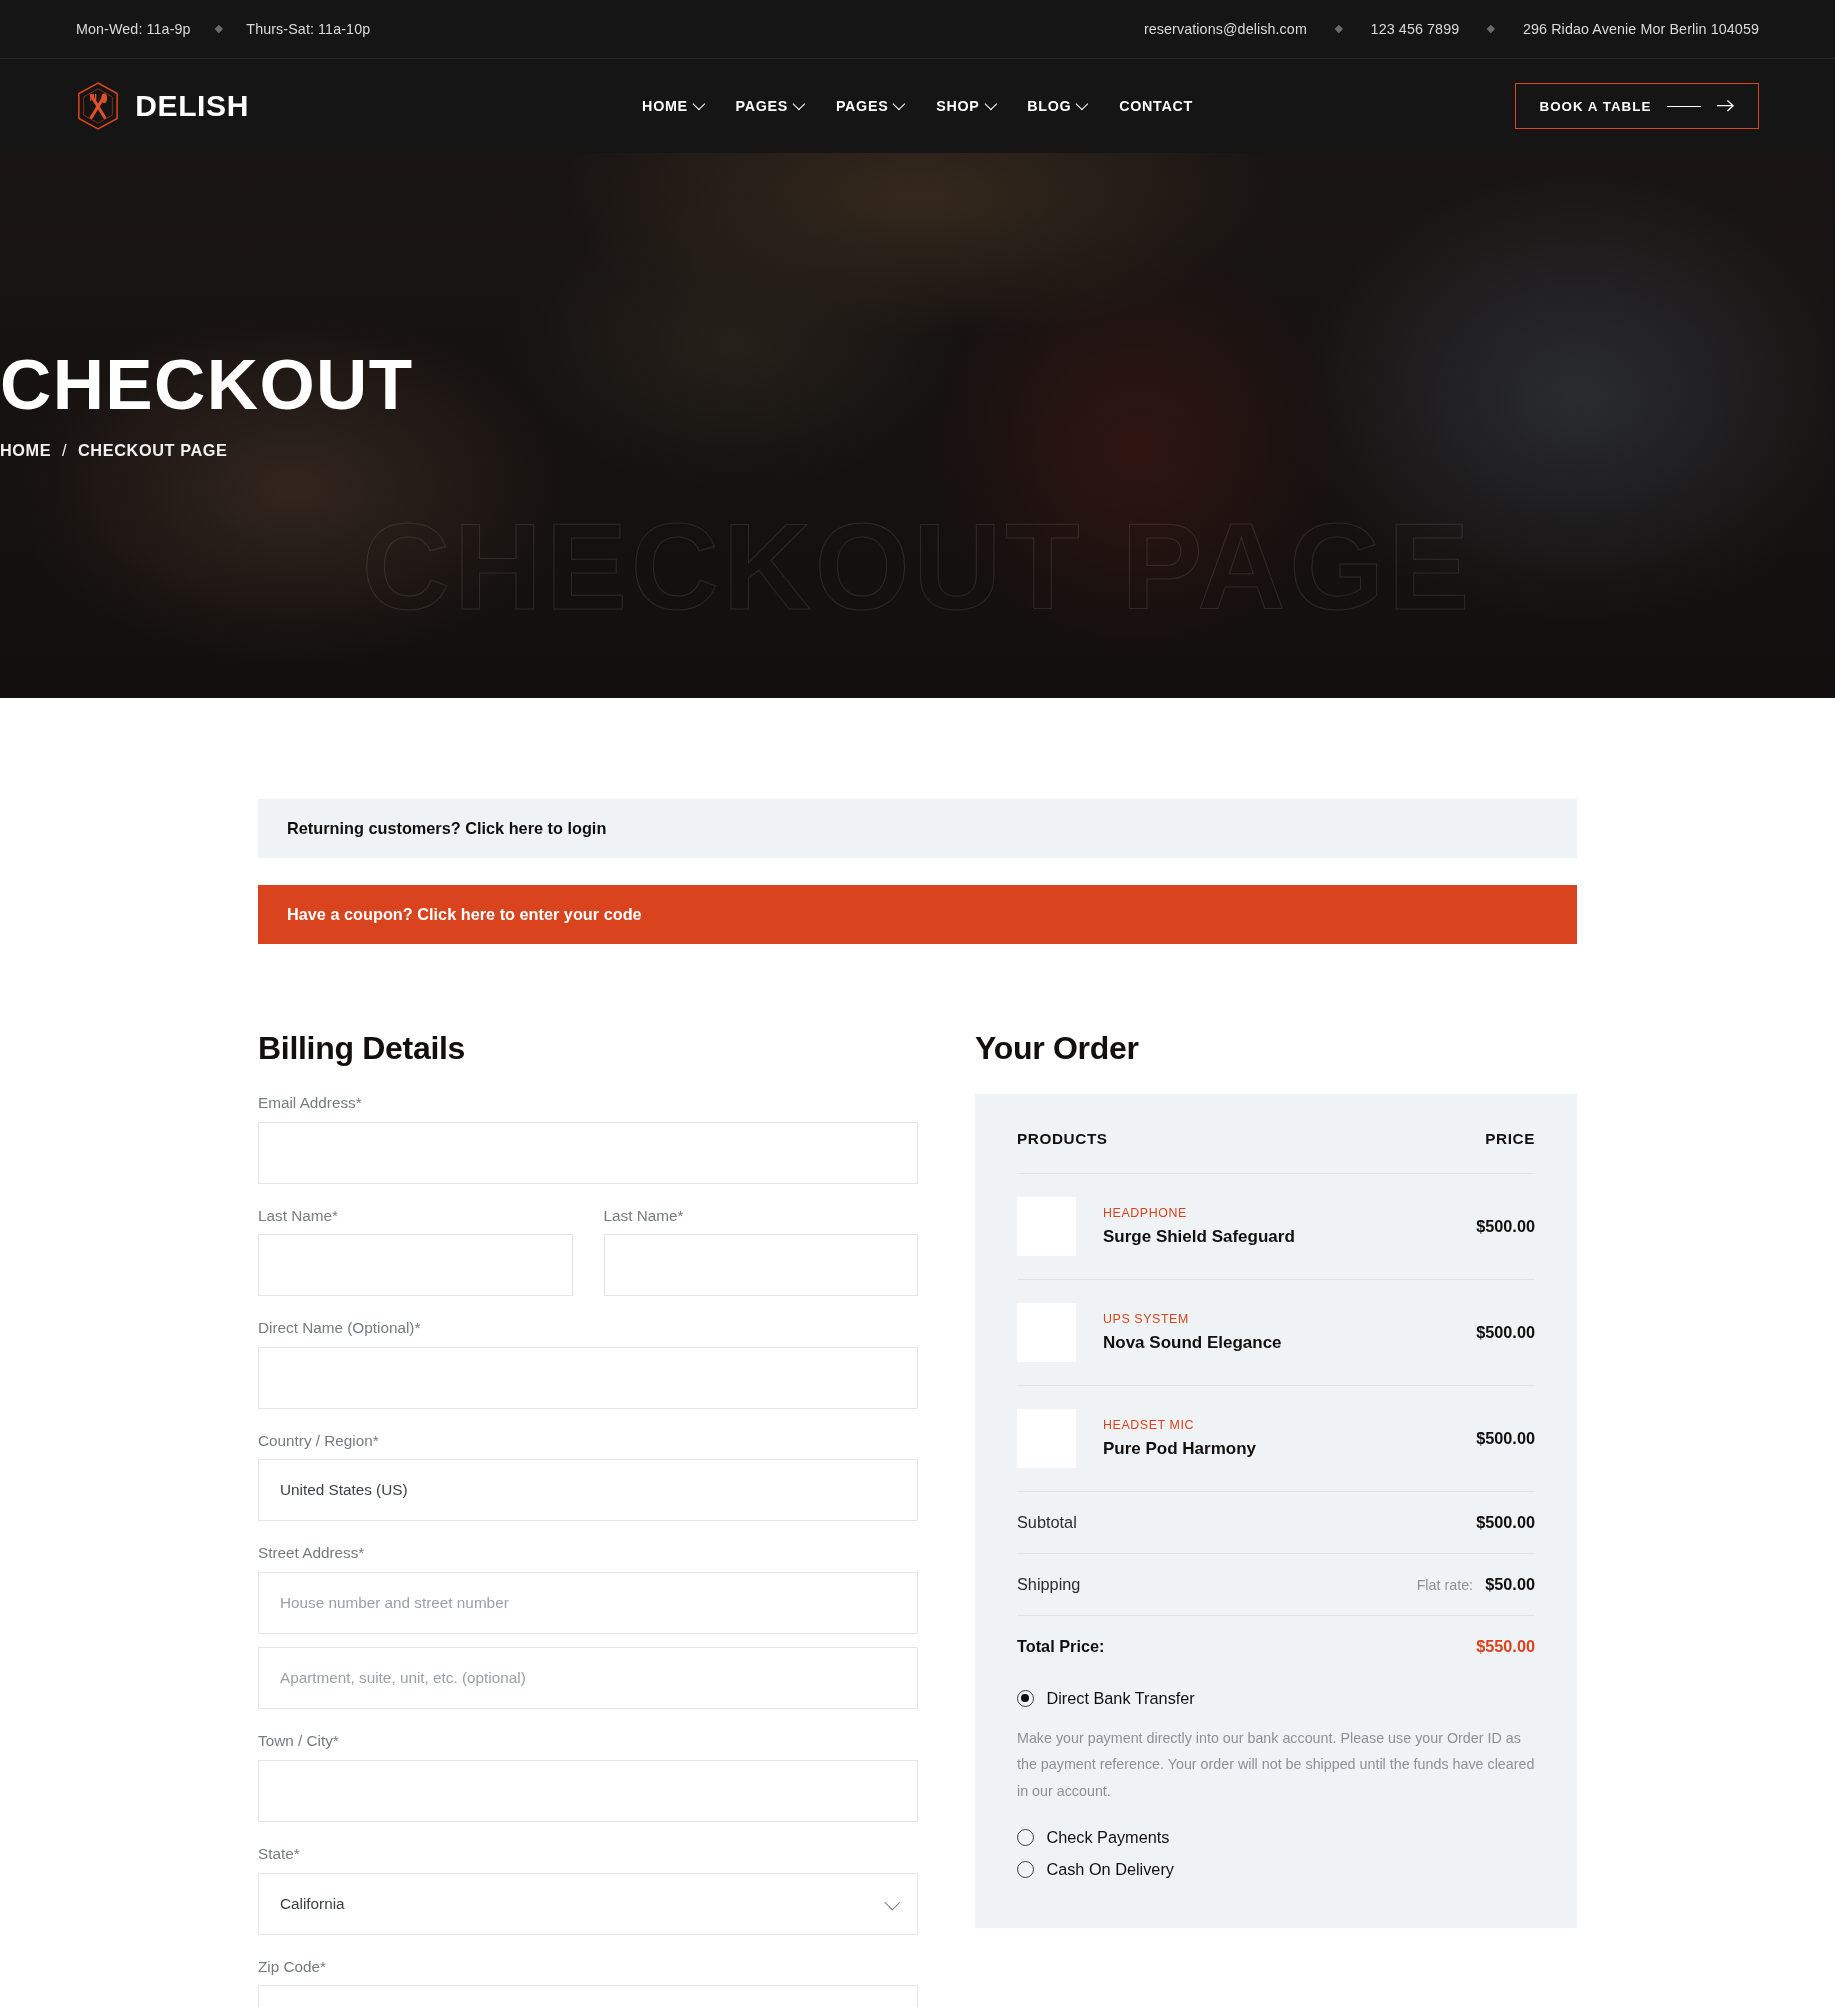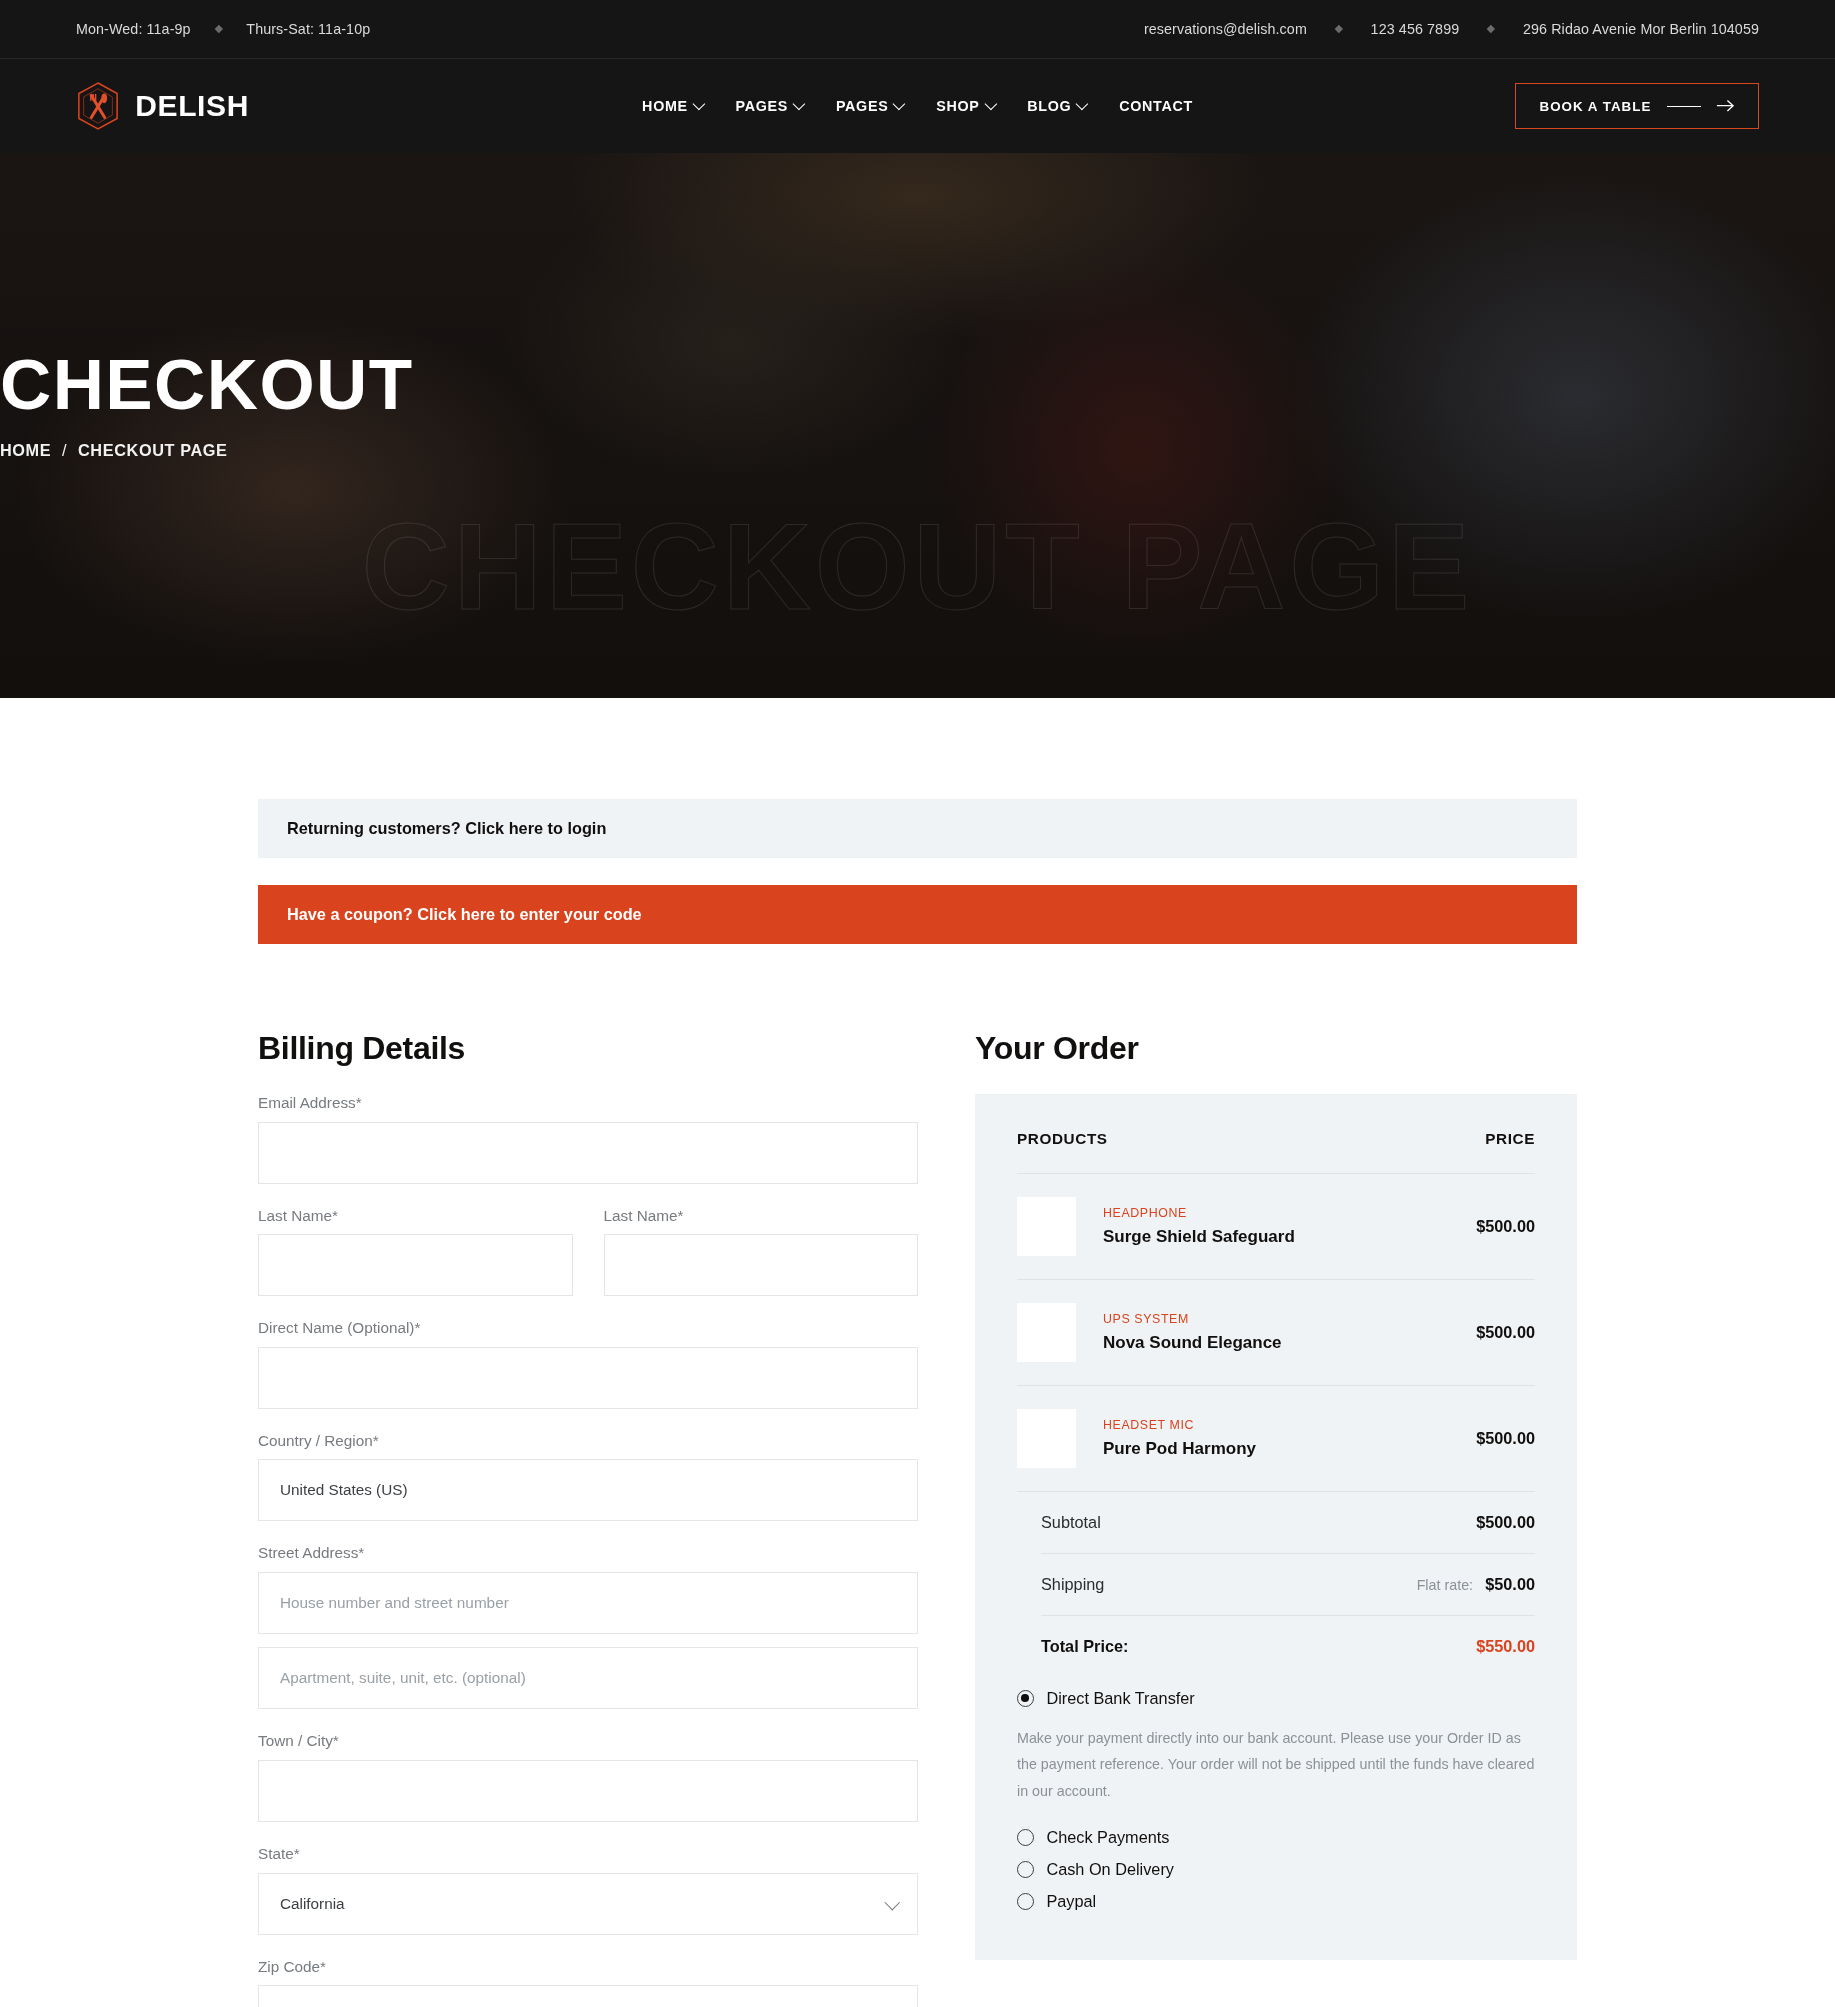--- a/index.html
+++ b/index.html
@@ -272,21 +272,20 @@
     white-space: nowrap;
   }
   .tot-row {
     display: flex;
     justify-content: space-between;
     align-items: flex-start;
     padding: 21px 0;
     border-bottom: 1px solid #dde2e6;
     font-size: 16.3px;
     color: #2a2d30;
-    margin-left: 24px;
   }
   .tot-row .tot-val { font-weight: 700; color: #12100f; }
   .flat-rate { color: #8b9197; font-size: 14.3px; margin-right: 7.6px; }
   .tot-row.grand { font-weight: 700; color: #12100f; border-bottom: none; }
   .tot-row.grand .tot-val { color: #d9431d; }
 
   
   .pay { margin-top: 5.7px; }
   .pay-opt {
     display: flex;
@@ -542,24 +541,20 @@
           <div class="pay-opt">
             <span class="radio"></span>
             <span class="pay-label">Check Payments</span>
           </div>
 
           <div class="pay-opt">
             <span class="radio"></span>
             <span class="pay-label">Cash On Delivery</span>
           </div>
 
-          <div class="pay-opt">
-            <span class="radio"></span>
-            <span class="pay-label">Paypal</span>
-          </div>
 
         </div>
       </div>
     </div>
 
   </div>
 </div>
 
 
 </body></html>

